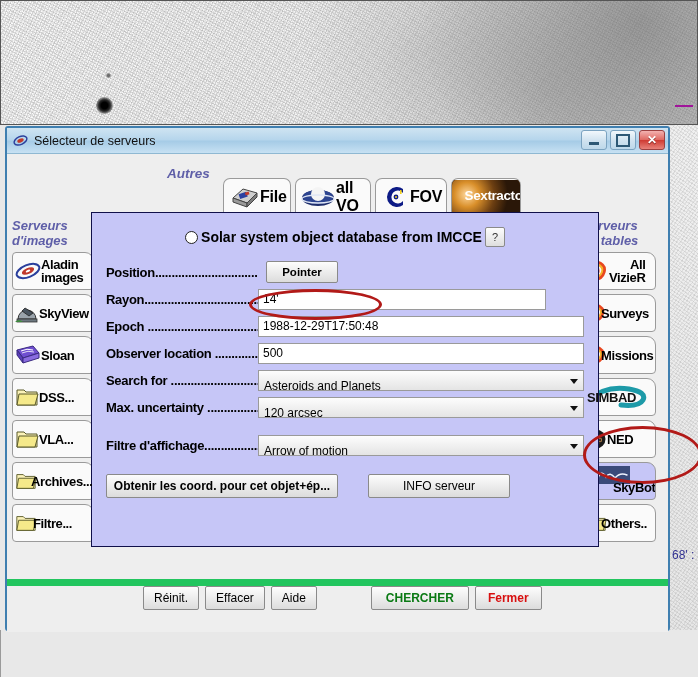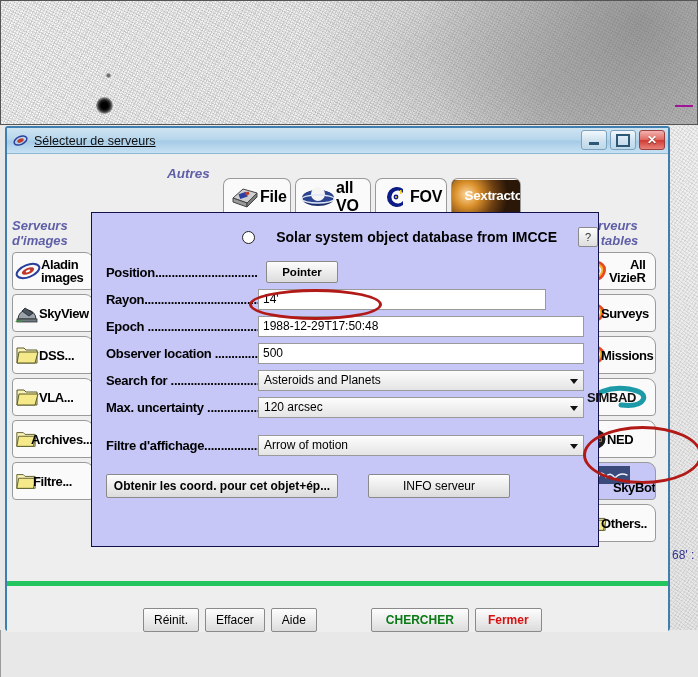--- a/index.html
+++ b/index.html
@@ -44,21 +44,20 @@
       repeating-linear-gradient(125deg, rgba(130,130,130,.14) 0 1px, rgba(255,255,255,0) 1px 3px),
       linear-gradient(180deg,#f0f0f0,#e6e6e6);}
   #fov-label{position:absolute;left:672px;top:548px;font-size:12px;color:#303090;
     font-family:"Liberation Sans",sans-serif;}
 
   
   #window{
     position:absolute;left:5px;top:126px;width:665px;height:505px;
     border:2px solid #3f7fb0;border-radius:3px;background:#a16207;
     box-sizing:border-box;
-    text-decoration:underline;
   }
   #titlebar{
     height:25px;background:linear-gradient(180deg,#cfe4f2 0%,#b5d5ec 48%,#a5cbe6 52%,#c7e1f3 100%);
     display:flex;align-items:center;padding:0 2px 0 6px;position:relative;
     border-bottom:1px solid #8fb8d2;
   }
   #app-icon{width:15px;height:15px;margin-right:6px;flex:none;}
   #title-text{font-size:12.5px;color:#111;font-family:"Liberation Sans",sans-serif;}
   #win-btns{position:absolute;right:3px;top:2px;display:flex;gap:3px;}
   .wb{width:24px;height:18px;border:1px solid #7ba3c0;border-radius:3px;
@@ -105,56 +104,56 @@
     border-radius:4px 9px 4px 4px;display:flex;align-items:center;
     box-sizing:border-box;padding:16px 2px;position:relative;overflow:hidden;}
   .srvbtn.sel{background:#c6c6f7;}
   .srvlabel{font-size:13px;font-weight:bold;color:#000;line-height:13px;
     font-family:"Liberation Sans",sans-serif;letter-spacing:-.4px;z-index:2;}
   .srvicon{flex:none;}
 
   
   #inner{position:absolute;left:84px;top:58px;width:508px;height:335px;
     background:#c6c6f7;border:1px solid #10104a;box-sizing:border-box;}
-  #inner-title-row{display:flex;align-items:center;justify-content:flex-end;gap:21px;margin-top:14px;}
+  #inner-title-row{display:flex;align-items:center;justify-content:center;gap:3px;margin-top:14px;}
   .radio{width:11px;height:11px;border:1.4px solid #222;border-radius:50%;background:#fff;}
   #inner-title{font-size:14px;font-weight:bold;color:#000;font-family:"Liberation Sans",sans-serif;}
   #help-btn{width:18px;height:18px;border:1px solid #8a8a8a;border-radius:2px;
     background:linear-gradient(180deg,#fdfdfd,#dedede);font-size:11px;color:#333;
     display:flex;align-items:center;justify-content:center;font-family:"Liberation Sans",sans-serif;}
 
   .frow{display:flex;align-items:center;margin:0 14px;height:22px;}
   .frow.gap{margin-top:5px;}
   .flabel{width:152px;font-size:13px;font-weight:bold;color:#000;white-space:nowrap;
     overflow:hidden;font-family:"Liberation Sans",sans-serif;letter-spacing:-.3px;}
   .finput{flex:1;height:21px;background:#fff;border:1px solid #9a9a9a;box-sizing:border-box;
     font-size:12px;color:#000;padding:2px 0 0 4px;font-family:"Liberation Sans",sans-serif;
     white-space:nowrap;overflow:hidden;}
   .fcombo{flex:1;height:21px;border:1px solid #9a9a9a;box-sizing:border-box;
     background:linear-gradient(180deg,#fdfdfd,#e4e4e4);
-    font-size:12px;color:#000;padding:2px 16px 0 5px;position:relative;
+    font-size:12px;color:#000;padding:8px 16px 0 5px;position:relative;
     font-family:"Liberation Sans",sans-serif;white-space:nowrap;overflow:hidden;}
   .fcombo .arr{position:absolute;right:5px;top:8px;width:0;height:0;
     border-left:4.5px solid transparent;border-right:4.5px solid transparent;border-top:5px solid #111;}
   #pointer-btn{width:70px;height:20px;margin-left:8px;border:1px solid #8a8a8a;border-radius:2px;
     background:linear-gradient(180deg,#fdfdfd,#dcdcdc);font-size:11.5px;font-weight:bold;color:#000;
     display:flex;align-items:center;justify-content:center;font-family:"Liberation Sans",sans-serif;}
   .caret{display:inline-block;width:1px;height:12px;background:#000;vertical-align:-2px;margin-left:1px;}
 
   .actrow{display:flex;margin:18px 14px 0 14px;gap:30px;}
   .actbtn{height:22px;border:1px solid #8a8a8a;border-radius:2px;
     background:linear-gradient(180deg,#fdfdfd,#dcdcdc);
     display:flex;align-items:center;justify-content:center;
     font-family:"Liberation Sans",sans-serif;}
   #btn-coord{width:230px;font-size:12px;font-weight:bold;color:#000;}
   #btn-info{width:140px;font-size:12px;color:#000;}
 
   
   #bottombar{position:absolute;left:0;bottom:0;width:100%;height:46px;background:#eeeeee;
-    border-top:5px solid #22c55e;display:flex;align-items:flex-end;}
+    border-top:7px solid #22c55e;display:flex;align-items:flex-start;}
   .bbtn{height:22px;border:1px solid #8a8a8a;border-radius:2px;
     background:linear-gradient(180deg,#fdfdfd,#dcdcdc);margin-right:6px;
     display:flex;align-items:center;justify-content:center;font-size:12px;color:#000;
     padding:0 10px;font-family:"Liberation Sans",sans-serif;}
   #bb-spacer{width:48px;}
   .bbtn.green{font-weight:bold;color:#0a7a14;padding:0 14px;}
   .bbtn.red{font-weight:bold;color:#d81010;padding:0 12px;}
 
   
   .annot{position:absolute;border:3px solid #b21a18;border-radius:50%;pointer-events:none;}
@@ -258,20 +257,30 @@
       <div class="srvbtn">
         <svg class="srvicon" width="24" height="22" viewBox="0 0 24 22">
           <path d="M3 17 A9 9 0 0 1 21 17 Z" fill="#9aa3ab" stroke="#333" stroke-width="1"></path>
           <path d="M10 6 L18 11 L14 14 L7 9 Z" fill="#4a5560" stroke="#222" stroke-width=".8"></path>
           <rect x="2" y="17" width="20" height="3" fill="#6d7880" stroke="#333" stroke-width=".8"></rect>
           <path d="M0 20 Q4 16 8 20" fill="#3f8a3f"></path>
         </svg>
         <span class="srvlabel">SkyView</span>
       </div>
 
+      <div class="srvbtn">
+        <svg class="srvicon" width="26" height="22" viewBox="0 0 26 22">
+          <polygon points="2,6 18,2 24,9 8,14" fill="#6f4fd0" stroke="#3a2a80" stroke-width="1"></polygon>
+          <polygon points="2,6 8,14 8,19 2,11" fill="#5a3fb8" stroke="#3a2a80" stroke-width="1"></polygon>
+          <polygon points="8,14 24,9 24,14 8,19" fill="#8a6ce0" stroke="#3a2a80" stroke-width="1"></polygon>
+          <path d="M6 7 Q12 4 18 6" stroke="#fff" stroke-width="1" fill="none"></path>
+          <path d="M7 9 Q13 6 19 8" stroke="#fff" stroke-width=".8" fill="none"></path>
+        </svg>
+        <span class="srvlabel">Sloan</span>
+      </div>
 
       <div class="srvbtn">
         <svg class="srvicon" width="24" height="22" viewBox="0 0 24 22">
           <path d="M2 4 L9 4 L11 6 L22 6 L22 19 L2 19 Z" fill="#fbf2b8" stroke="#5a5a2a" stroke-width="1"></path>
           <path d="M4 8 L23 8 L20 19 L2 19 Z" fill="#f5e98a" stroke="#5a5a2a" stroke-width="1"></path>
         </svg>
         <span class="srvlabel">DSS...</span>
       </div>
 
       <div class="srvbtn">

